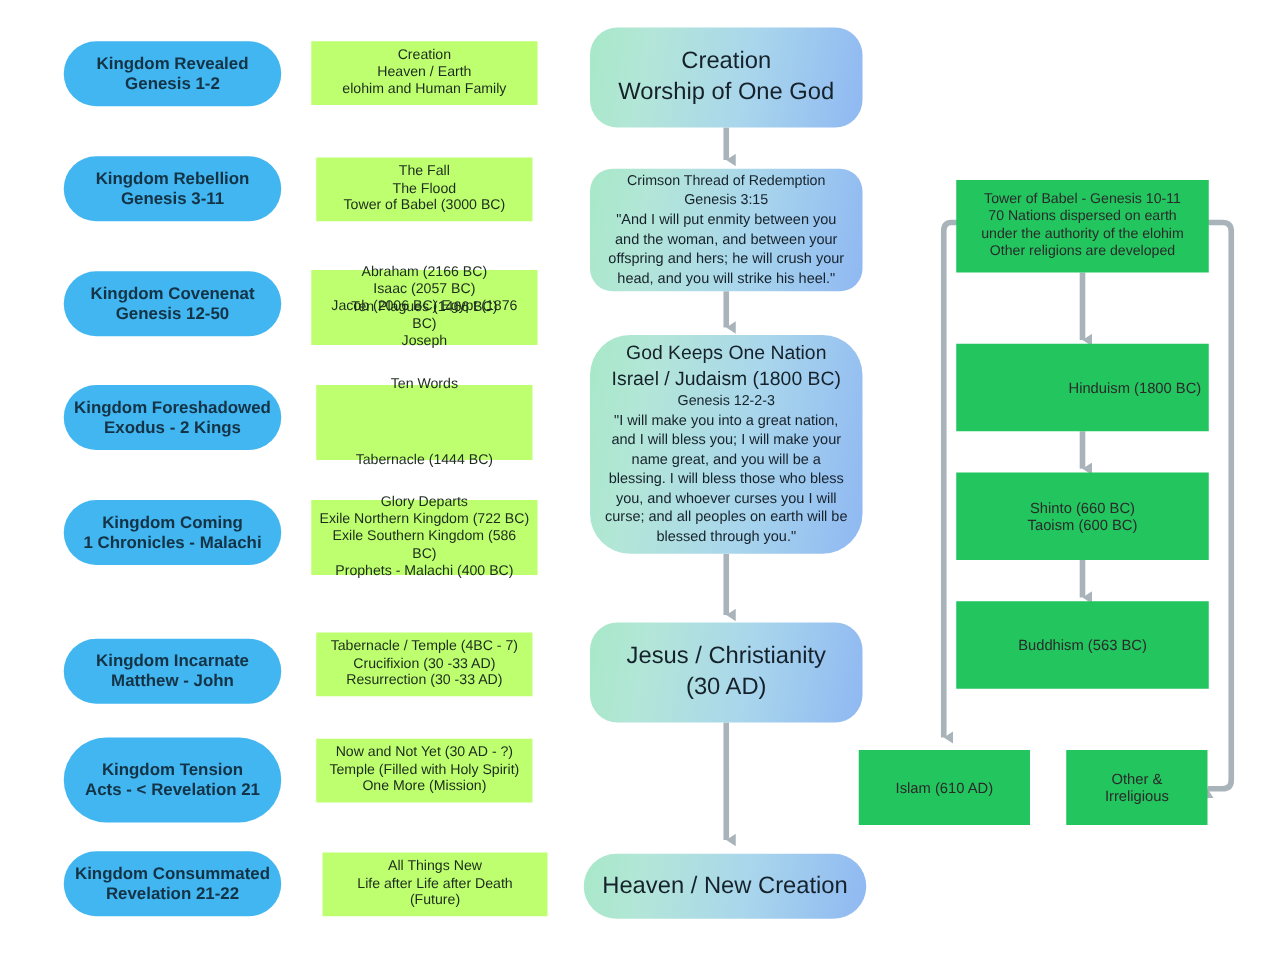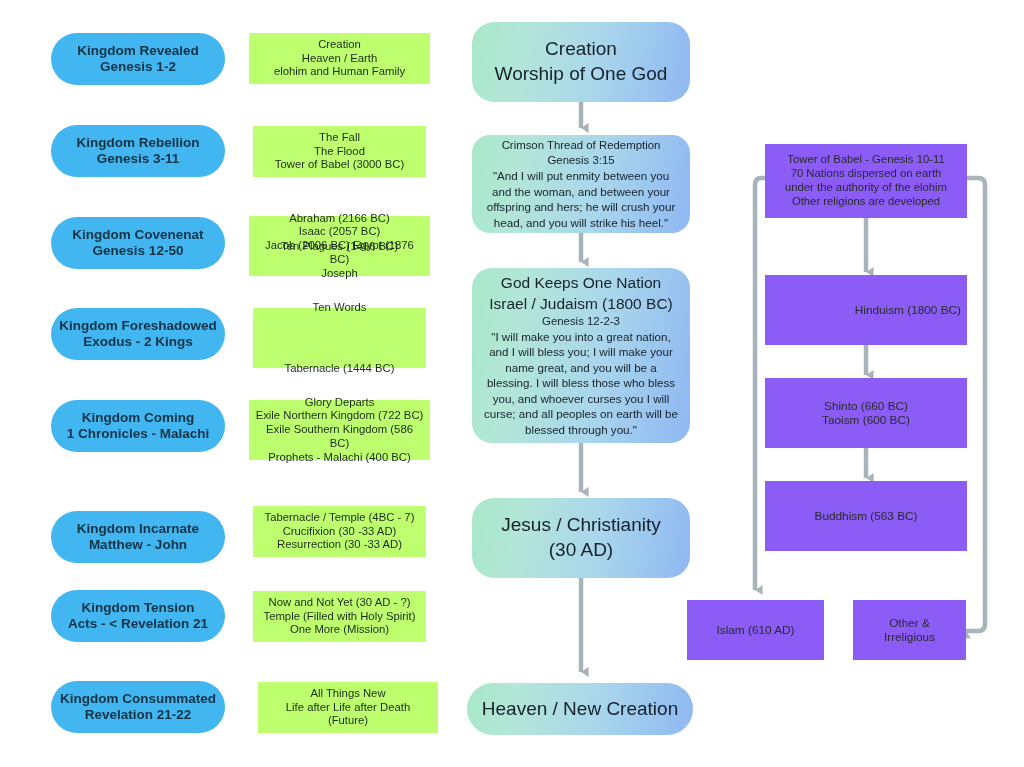--- a/index.html
+++ b/index.html
@@ -60,21 +60,21 @@
     padding: 6px 12px;
   }
   .grad.pillshape { border-radius: 999px; }
   .grad .big   { display:block; font-size: 19px;   font-weight: 400; line-height: 1.3; }
   .grad .mid   { display:block; font-size: 15.5px; font-weight: 400; line-height: 1.3; }
   .grad .small { display:block; font-size: 11.4px; font-weight: 400; line-height: 1.32; }
   .grad .quote { display:block; font-size: 11.6px; font-weight: 400; line-height: 1.34; }
 
   
   .gray {
-    background: #8b5cf6;
+    background: #22c55e;
     color: #2a2a2a;
     font-size: 11.8px;
     font-weight: 400;
     padding: 4px 6px;
   }
   .gray.small-text { font-size: 11.3px; }
   .gray .ln { display: block; }
 
   svg.wires {
     position: absolute;
@@ -148,21 +148,21 @@
     <span class="ln">Exodus - 2 Kings</span>
   </div>
   <div class="node pill" style="left:51px;  top:400px; width:174px; height:52px;">
     <span class="ln">Kingdom Coming</span>
     <span class="ln">1 Chronicles - Malachi</span>
   </div>
   <div class="node pill" style="left:51px;  top:511px; width:174px; height:52px;">
     <span class="ln">Kingdom Incarnate</span>
     <span class="ln">Matthew - John</span>
   </div>
-  <div class="node pill" style="left:51px;  top:590px; width:174px; height:52px;">
+  <div class="node pill" style="left:51px;  top:590px; width:174px; height:68px;">
     <span class="ln">Kingdom Tension</span>
     <span class="ln">Acts - &lt; Revelation 21</span>
   </div>
   <div class="node pill" style="left:51px;  top:681px; width:174px; height:52px;">
     <span class="ln">Kingdom Consummated</span>
     <span class="ln">Revelation 21-22</span>
   </div>
 
   <div class="node green" style="left:249px; top:33px;  width:181px; height:51px;">
     <span class="ln">Creation</span>
@@ -219,21 +219,21 @@
     <span class="big">Creation</span>
     <span class="big">Worship of One God</span>
   </div>
 
   <div class="node grad" style="left:472px; top:135px; width:218px; height:98px; border-radius:18px;">
     <span class="small">Crimson Thread of Redemption</span>
     <span class="small">Genesis 3:15</span>
     <span class="quote">"And I will put enmity between you and the woman, and between your offspring and hers; he will crush your head, and you will strike his heel."</span>
   </div>
 
-  <div class="node grad" style="left:472px; top:268px; width:218px; height:175px; border-radius:20px;">
+  <div class="node grad" style="left:472px; top:268px; width:218px; height:175px; border-radius:32px;">
     <span class="mid">God Keeps One Nation</span>
     <span class="mid">Israel / Judaism (1800 BC)</span>
     <span class="small">Genesis 12-2-3</span>
     <span class="quote">"I will make you into a great nation, and I will bless you; I will make your name great, and you will be a blessing. I will bless those who bless you, and whoever curses you I will curse; and all peoples on earth will be blessed through you."</span>
   </div>
 
   <div class="node grad" style="left:472px; top:498px; width:218px; height:80px;">
     <span class="big">Jesus / Christianity</span>
     <span class="big">(30 AD)</span>
   </div>

